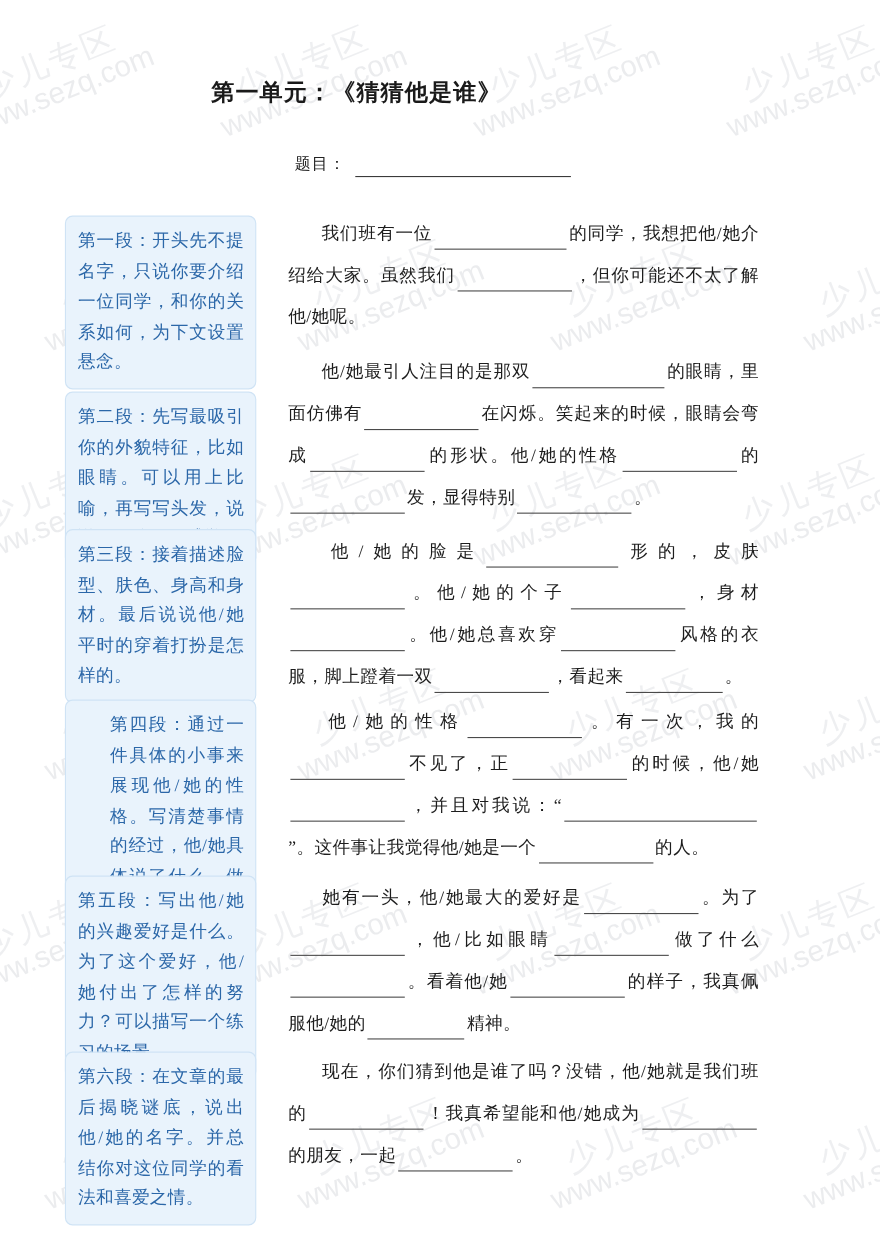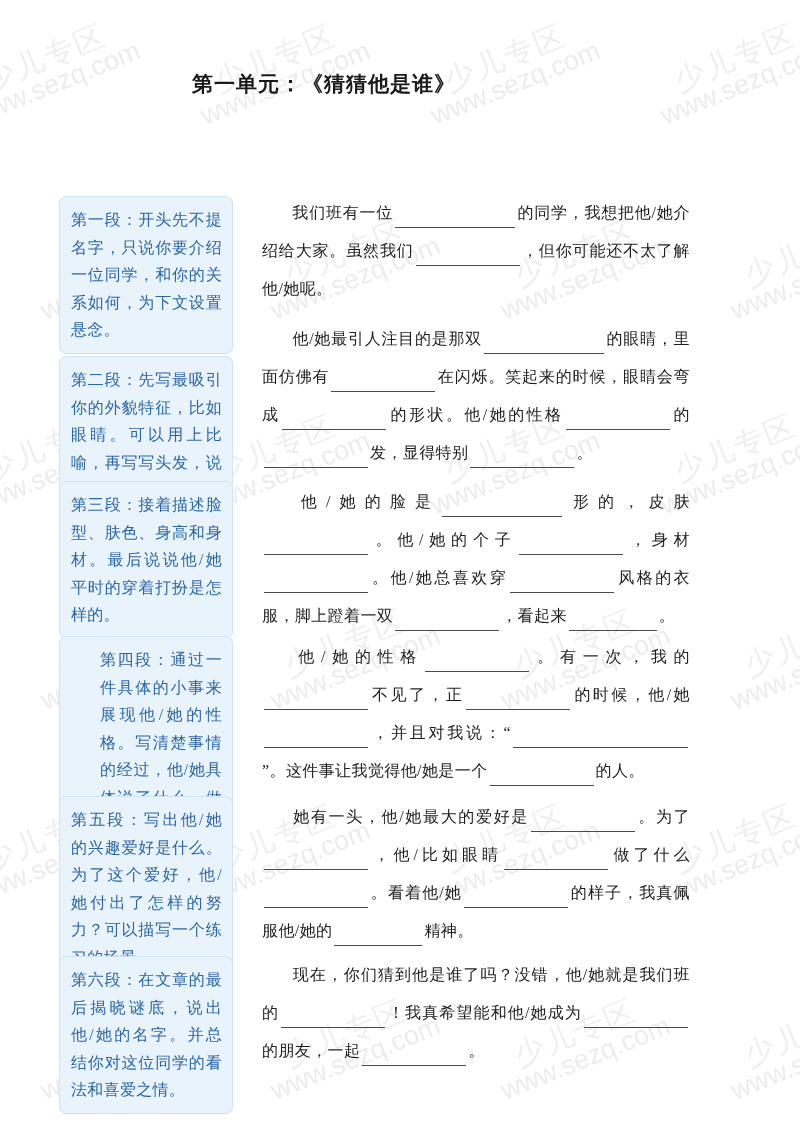--- a/index.html
+++ b/index.html
@@ -236,20 +236,23 @@
     <div class="wm" style="left: 720px; top: 1015px;">
       <span class="wm-cn">少儿专区</span>
       <span class="wm-url">www.sezq.com</span>
     </div>
   </div>
 
 <div id="page">
 
   <div class="doc-title">第一单元：《猜猜他是谁》</div>
 
+  <div class="subject-line">
+    <span>题目：</span><span class="blank"></span>
+  </div>
 
   <div class="section" style="top:196px;">
     <div class="tipbox" style="top:0px;">第一段：开头先不提名字，只说你要介绍一位同学，和你的关系如何，为下文设置悬念。</div>
     <div class="body-col" style="top:-2px;">
       <span class="indent"></span><span>我们班有一位</span><span class="blank b-lg"></span><span>的同学，我想把他/她介绍给大家。虽然我们</span><span class="blank b-md"></span><span>，但你可能还不太了解他/她呢。</span>
     </div>
   </div>
 
   <div class="section" style="top:316px;">
     <div class="tipbox" style="top:0px;margin-top:40px;">第二段：先写最吸引你的外貌特征，比如眼睛。可以用上比喻，再写写头发，说说整体给人的感觉。</div>

